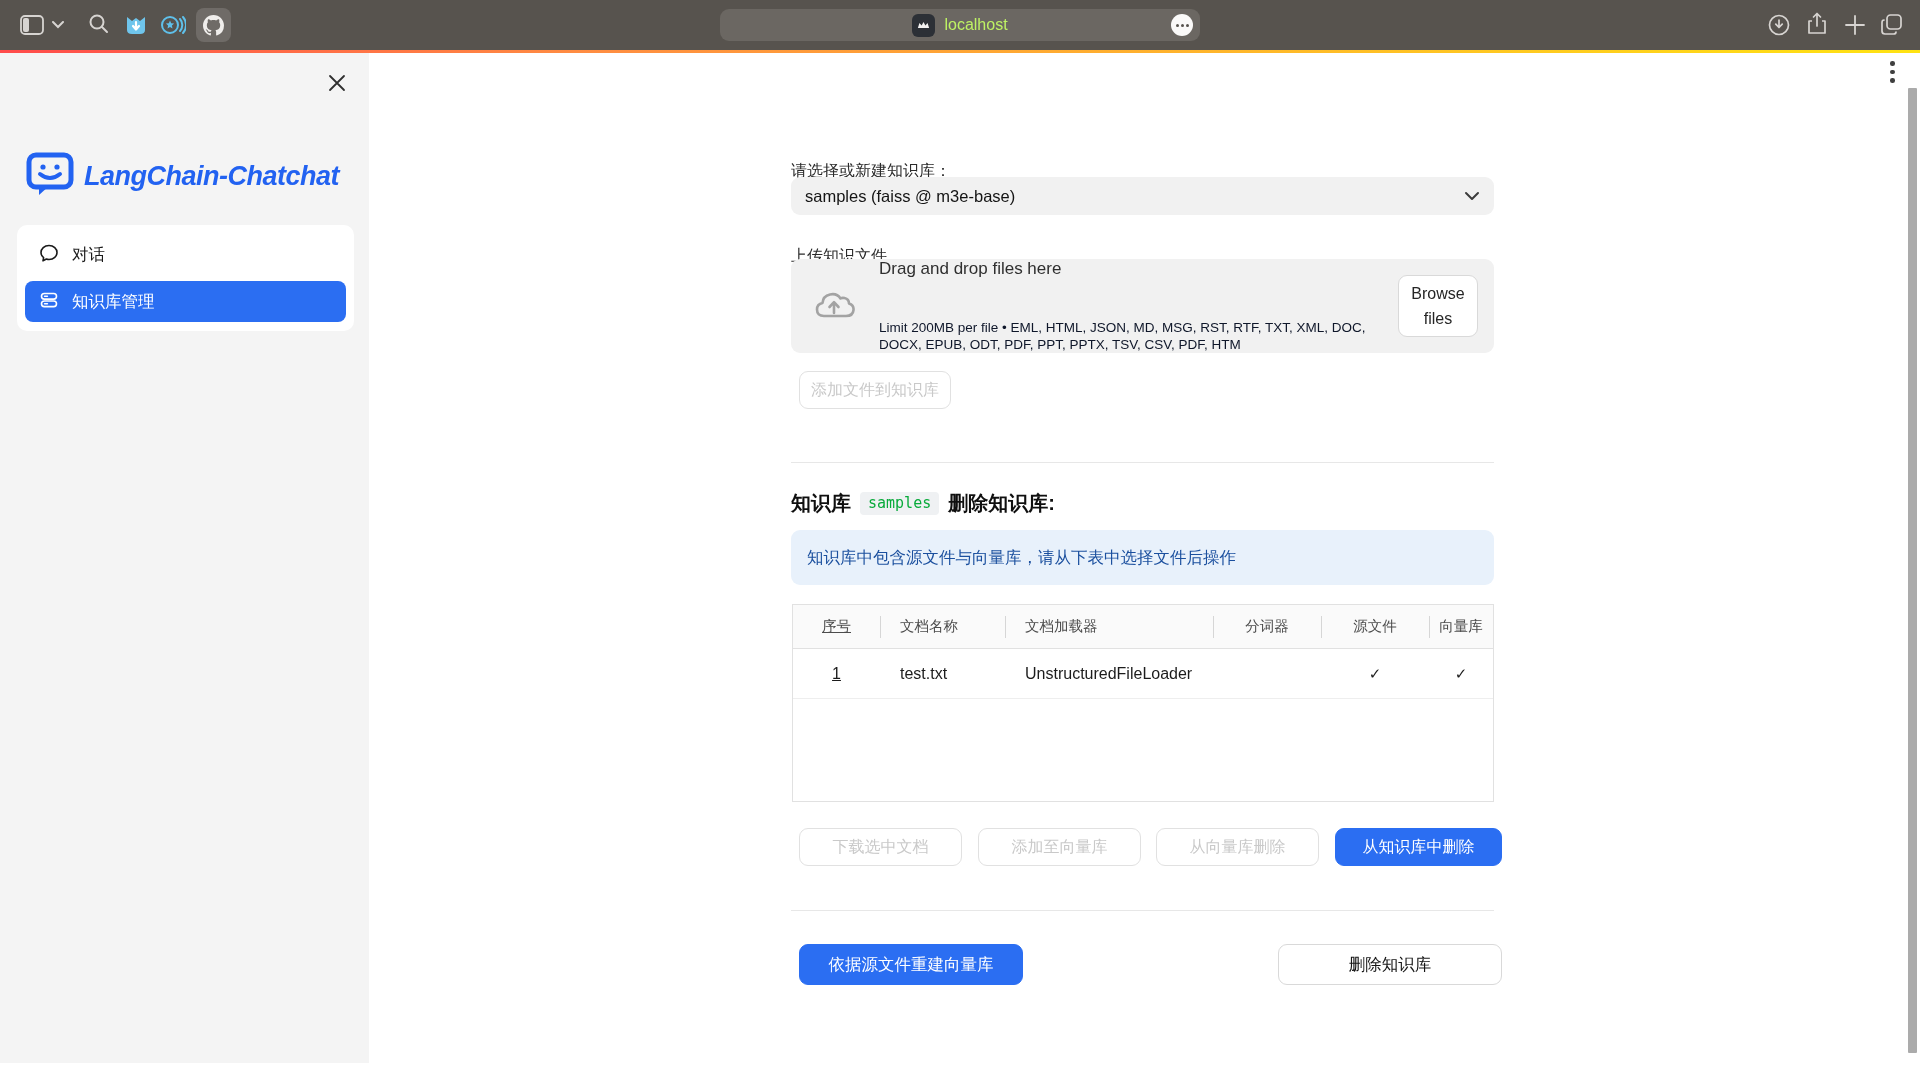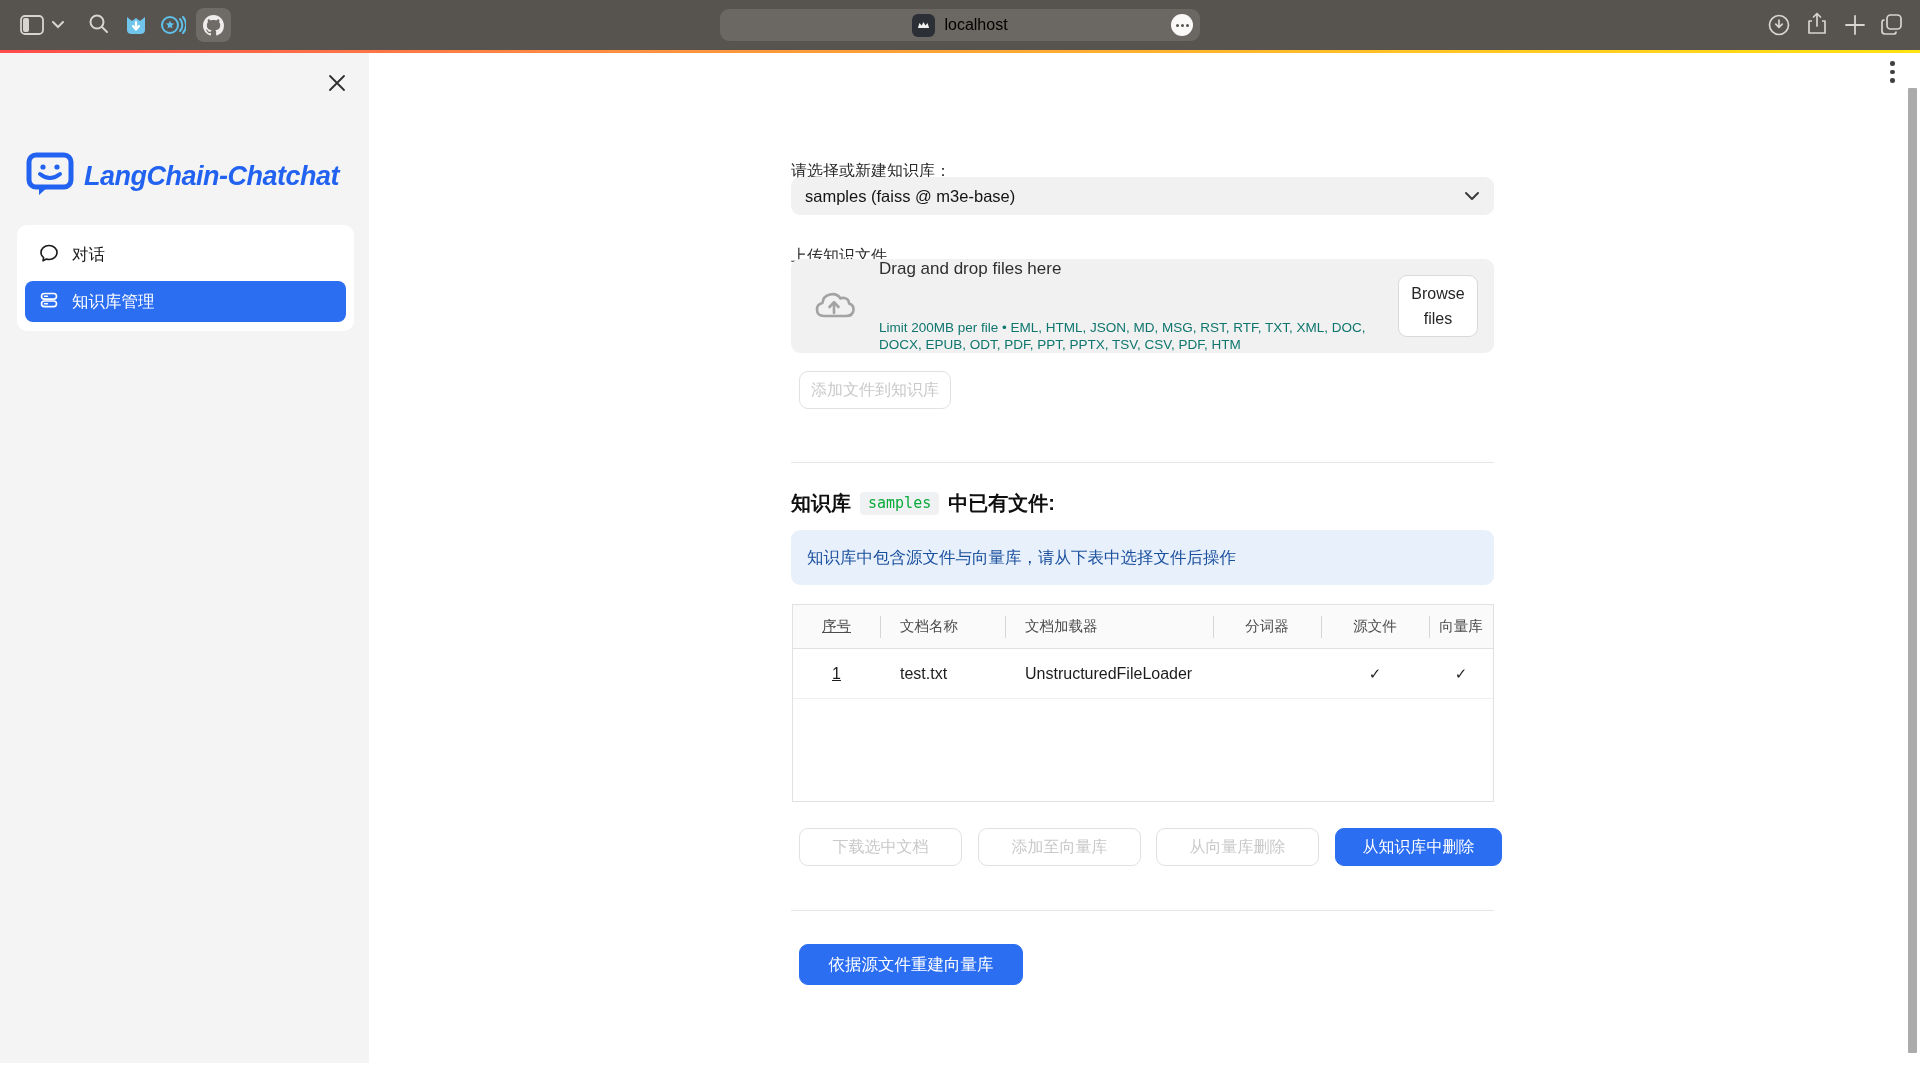--- a/index.html
+++ b/index.html
@@ -6,21 +6,21 @@
   html,body { width:1920px; height:1080px; background:#ffffff; font-family:"Liberation Sans",sans-serif; overflow:hidden; }
   #app { position:relative; width:1920px; height:1080px; }
 
   
   .chrome { position:absolute; left:0; top:0; width:1920px; height:50px; background:#57534e; }
   .chrome svg { display:block; }
   .cicon { position:absolute; top:14px; }
   .gh-box { position:absolute; left:196px; top:8px; width:35px; height:34px; background:#6f6b67; border-radius:8px; display:flex; align-items:center; justify-content:center; }
   .addr { position:absolute; left:720px; top:9px; width:480px; height:32px; background:#6b6762; border-radius:9px; display:flex; align-items:center; justify-content:center; }
   .favicon { width:23px; height:23px; background:#2c3036; border-radius:6px; display:flex; align-items:center; justify-content:center; margin-right:9px; }
-  .addr-text { color:#000000; font-size:16px; }
+  .addr-text { color:#bef264; font-size:16px; }
   .addr-dots { position:absolute; right:7px; top:5px; width:22px; height:22px; border-radius:50%; background:#faf9f8; display:flex; align-items:center; justify-content:center; gap:2px; }
   .addr-dots i { width:3px; height:3px; border-radius:50%; background:#57534e; }
 
   
   .deco { position:absolute; left:0; top:50px; width:1920px; height:3px; background:linear-gradient(90deg,#ff4b4b 0%,#ff8c42 30%,#ffe312 100%); }
 
   
   .sidebar { position:absolute; left:0; top:53px; width:369px; height:1010px; background:#f4f4f4; }
   .sb-close { position:absolute; right:22px; top:20px; width:20px; height:20px; cursor:pointer; }
   .logo { position:absolute; left:26px; top:98px; display:flex; align-items:center; }
@@ -30,21 +30,21 @@
   .menu-item.active { background:#2b6ef2; color:#ffffff; margin-top:6px; }
 
   
   .lbl { position:absolute; font-size:16px; color:#2b2b2b;margin-top:12px; }
   .select { position:absolute; left:791px; top:177px; width:703px; height:38px; background:#f1f1f1; border-radius:9px; display:flex; align-items:center; padding:0 14px; cursor:pointer;gap:12px; }
   .select-val { font-size:16.5px; color:#141414; flex:1; }
 
   .uploader { position:absolute; left:791px; top:259px; width:703px; height:94px; background:#f1f1f1; border-radius:9px; display:flex; align-items:center; padding-left:22px; }
   .up-texts { margin-left:24px; width:510px; }
   .up-title { font-size:17px; color:#2f2f2f; margin-bottom:7px; }
-  .up-limit { font-size:13.5px; color:#0f766e; line-height:17px;margin-top:40px; }
+  .up-limit { font-size:13.5px; color:#0f172a; line-height:17px;margin-top:40px; }
   .browse-btn { position:absolute; right:16px; top:16px; width:80px; height:62px; background:#ffffff; border:1px solid #d9d9d9; border-radius:9px; font-size:16px; color:#262626; display:flex; align-items:center; justify-content:center; text-align:center; line-height:25px; cursor:pointer; }
 
   .btn { border-radius:9px; font-size:16px; display:flex; align-items:center; justify-content:center; cursor:pointer; font-family:"Liberation Sans",sans-serif;margin-left:8px; }
   .btn.ghost-disabled { background:#ffffff; border:1px solid #e1e1e1; color:#c9c9c9; }
   .btn.primary { background:#2b6ef2; border:1px solid #2b6ef2; color:#ffffff; }
   .btn.secondary { background:#ffffff; border:1px solid #d9d9d9; color:#141414; }
 
   .add-btn { position:absolute; left:791px; top:371px; width:152px; height:38px; }
   .divider { position:absolute; left:791px; width:703px; height:1px; background:#e7e7e7; }
 
@@ -228,21 +228,21 @@
     <div class="browse-btn">Browse files</div>
   </div>
 
   <div class="btn ghost-disabled add-btn">添加文件到知识库</div>
 
   <div class="divider" style="top:462px"></div>
 
   <div class="heading">
     <b>知识库</b>
     <span class="code-pill">samples</span>
-    <b>中已有文件:</b>
+    <b>删除知识库:</b>
   </div>
 
   <div class="infobox">
     <span>知识库中包含源文件与向量库，请从下表中选择文件后操作</span>
   </div>
 
   <div class="table">
     <div class="thead">
       <div class="cell c1">序号</div>
       <div class="cell c2">文档名称</div>
@@ -262,20 +262,21 @@
   </div>
 
   <div class="btn ghost-disabled act" style="left:791px">下载选中文档</div>
   <div class="btn ghost-disabled act" style="left:970px">添加至向量库</div>
   <div class="btn ghost-disabled act" style="left:1148px">从向量库删除</div>
   <div class="btn primary act" style="left:1327px;width:167px">从知识库中删除</div>
 
   <div class="divider" style="top:910px"></div>
 
   <div class="btn primary" style="position:absolute;left:791px;top:944px;width:224px;height:41px;font-size:16.5px">依据源文件重建向量库</div>
+  <div class="btn secondary" style="position:absolute;left:1270px;top:944px;width:224px;height:41px;font-size:16.5px">删除知识库</div>
 
   <div class="dots-v">
       <i></i>
       <i></i>
       <i></i>
     </div>
 
   <div class="scrollbar"></div>
 
 </div>

